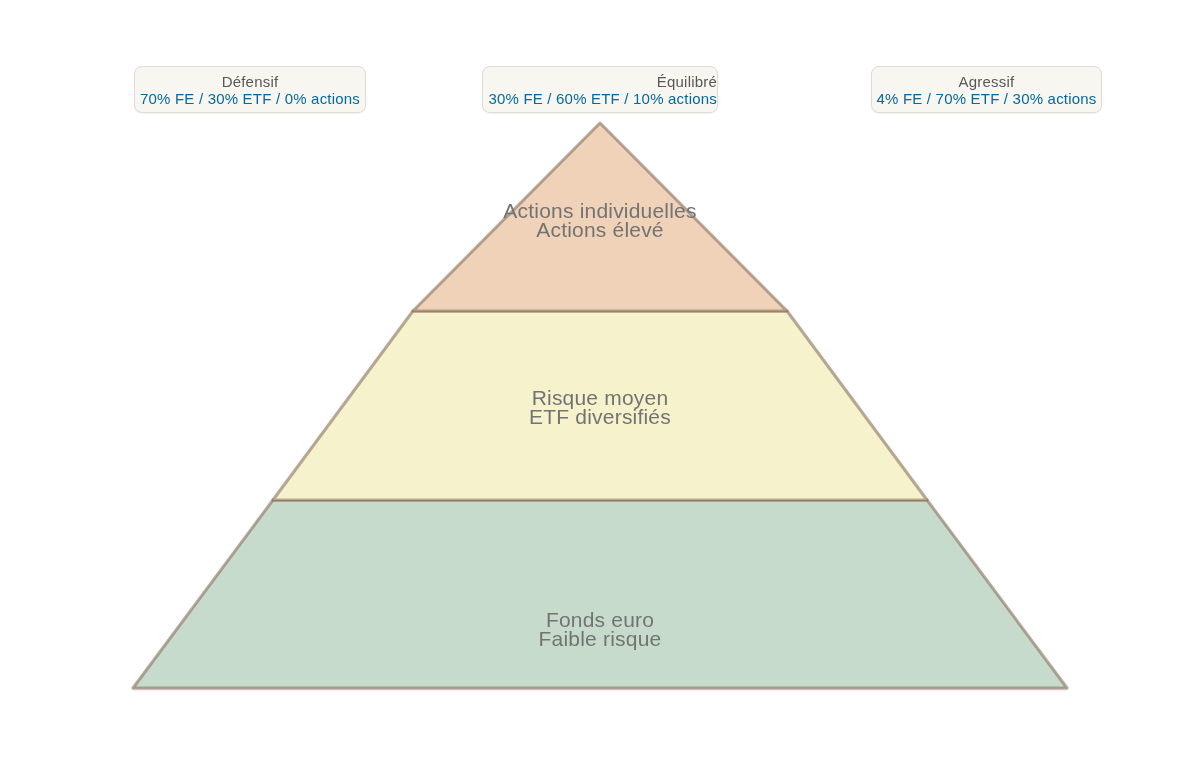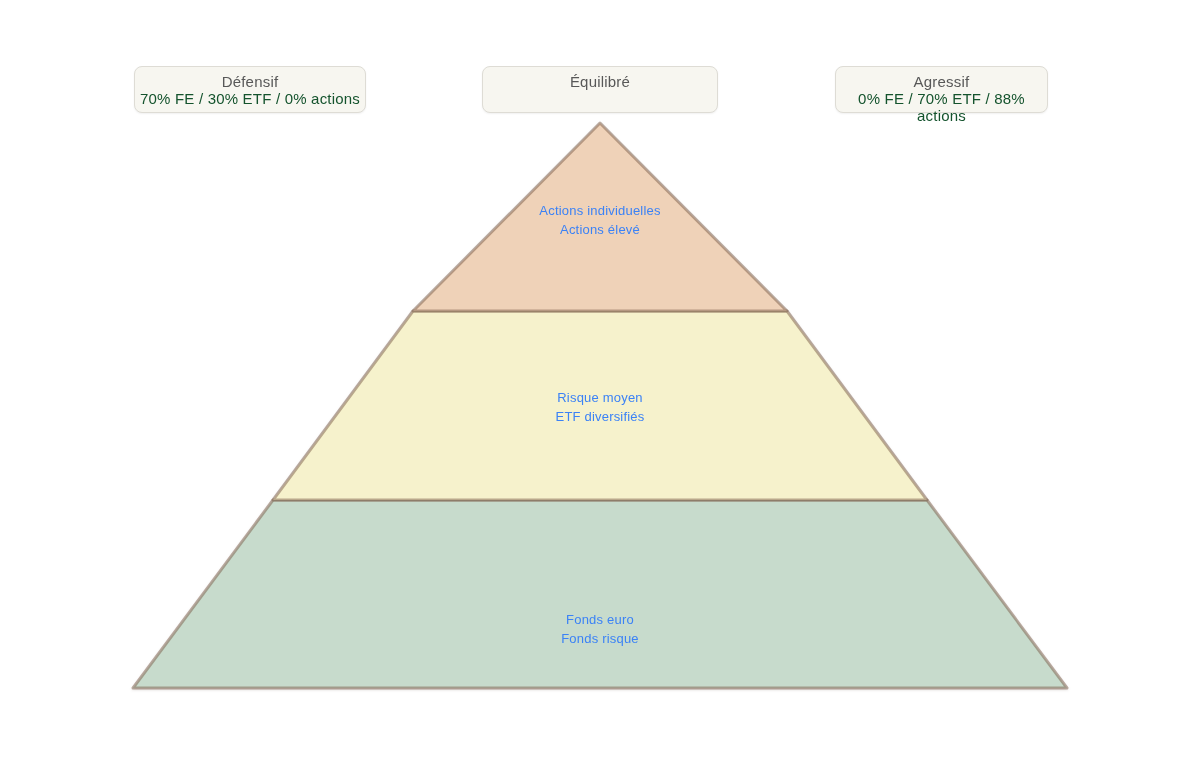--- a/index.html
+++ b/index.html
@@ -25,64 +25,65 @@
     border-radius: 8px;
     box-shadow: 0 1px 2px rgba(0,0,0,0.06);
     text-align: center;
     color: #5f5f5f;
     font-size: 15px;
     line-height: 17px;
     padding-top: 6px;
     letter-spacing: 0.2px;
   }
   .profile-card .profile-name { color: #585858; }
-  .profile-card .profile-allocation { color: #14532d; }
+  .profile-card .profile-allocation { color: #0369a1; }
   .card-defensif  { left: 134px; width: 232px; }
-  .card-equilibre { left: 482px; width: 236px; }
-  .card-agressif  { left: 835px; width: 213px; }
+  .card-equilibre { left: 482px; width: 236px; text-align: right; }
+  .card-agressif  { left: 871px; width: 231px; }
 
   .pyramid-svg {
     position: absolute;
     left: 0;
     top: 0;
     filter: drop-shadow(0 1px 1px rgba(100,80,70,0.25));
   }
   .layer-shape {
     stroke-width: 3;
     stroke-linejoin: round;
   }
   .layer-label {
     position: absolute;
     left: 400px;
     width: 400px;
     text-align: center;
-    color: #3b82f6;
-    font-size: 13px;
+    color: #737373;
+    font-size: 21px;
     line-height: 19px;
     letter-spacing: 0.2px;
   }
   .label-actions { top: 201px; }
   .label-etf     { top: 388px; }
   .label-fonds   { top: 574px; margin-top: 36px; }
 </style>
 </head>
 <body>
 
 <div class="stage">
 
   <div class="profile-card card-defensif">
     <div class="profile-name">Défensif</div>
     <div class="profile-allocation">70% FE / 30% ETF / 0% actions</div>
   </div>
   <div class="profile-card card-equilibre">
     <div class="profile-name">Équilibré</div>
+    <div class="profile-allocation">30% FE / 60% ETF / 10% actions</div>
   </div>
   <div class="profile-card card-agressif">
     <div class="profile-name">Agressif</div>
-    <div class="profile-allocation">0% FE / 70% ETF / 88% actions</div>
+    <div class="profile-allocation">4% FE / 70% ETF / 30% actions</div>
   </div>
 
   <svg class="pyramid-svg" width="1200" height="777" viewBox="0 0 1200 777">
 
     <polygon class="layer-shape" points="273,500 927,500 1067,688 133,688" fill="#c7dbcc" stroke="rgba(124,94,74,0.5)"></polygon>
 
     <polygon class="layer-shape" points="413,311 787,311 927,500 273,500" fill="#f6f2cc" stroke="rgba(124,94,74,0.5)"></polygon>
 
     <polygon class="layer-shape" points="600,123 787,311 413,311" fill="#efd2b8" stroke="rgba(124,94,74,0.5)"></polygon>
   </svg>
@@ -90,16 +91,16 @@
   <div class="layer-label label-actions">
     <div>Actions individuelles</div>
     <div>Actions élevé</div>
   </div>
   <div class="layer-label label-etf">
     <div>Risque moyen</div>
     <div>ETF diversifiés</div>
   </div>
   <div class="layer-label label-fonds">
     <div>Fonds euro</div>
-    <div>Fonds risque</div>
+    <div>Faible risque</div>
   </div>
 
 </div>
 
 </body></html>

